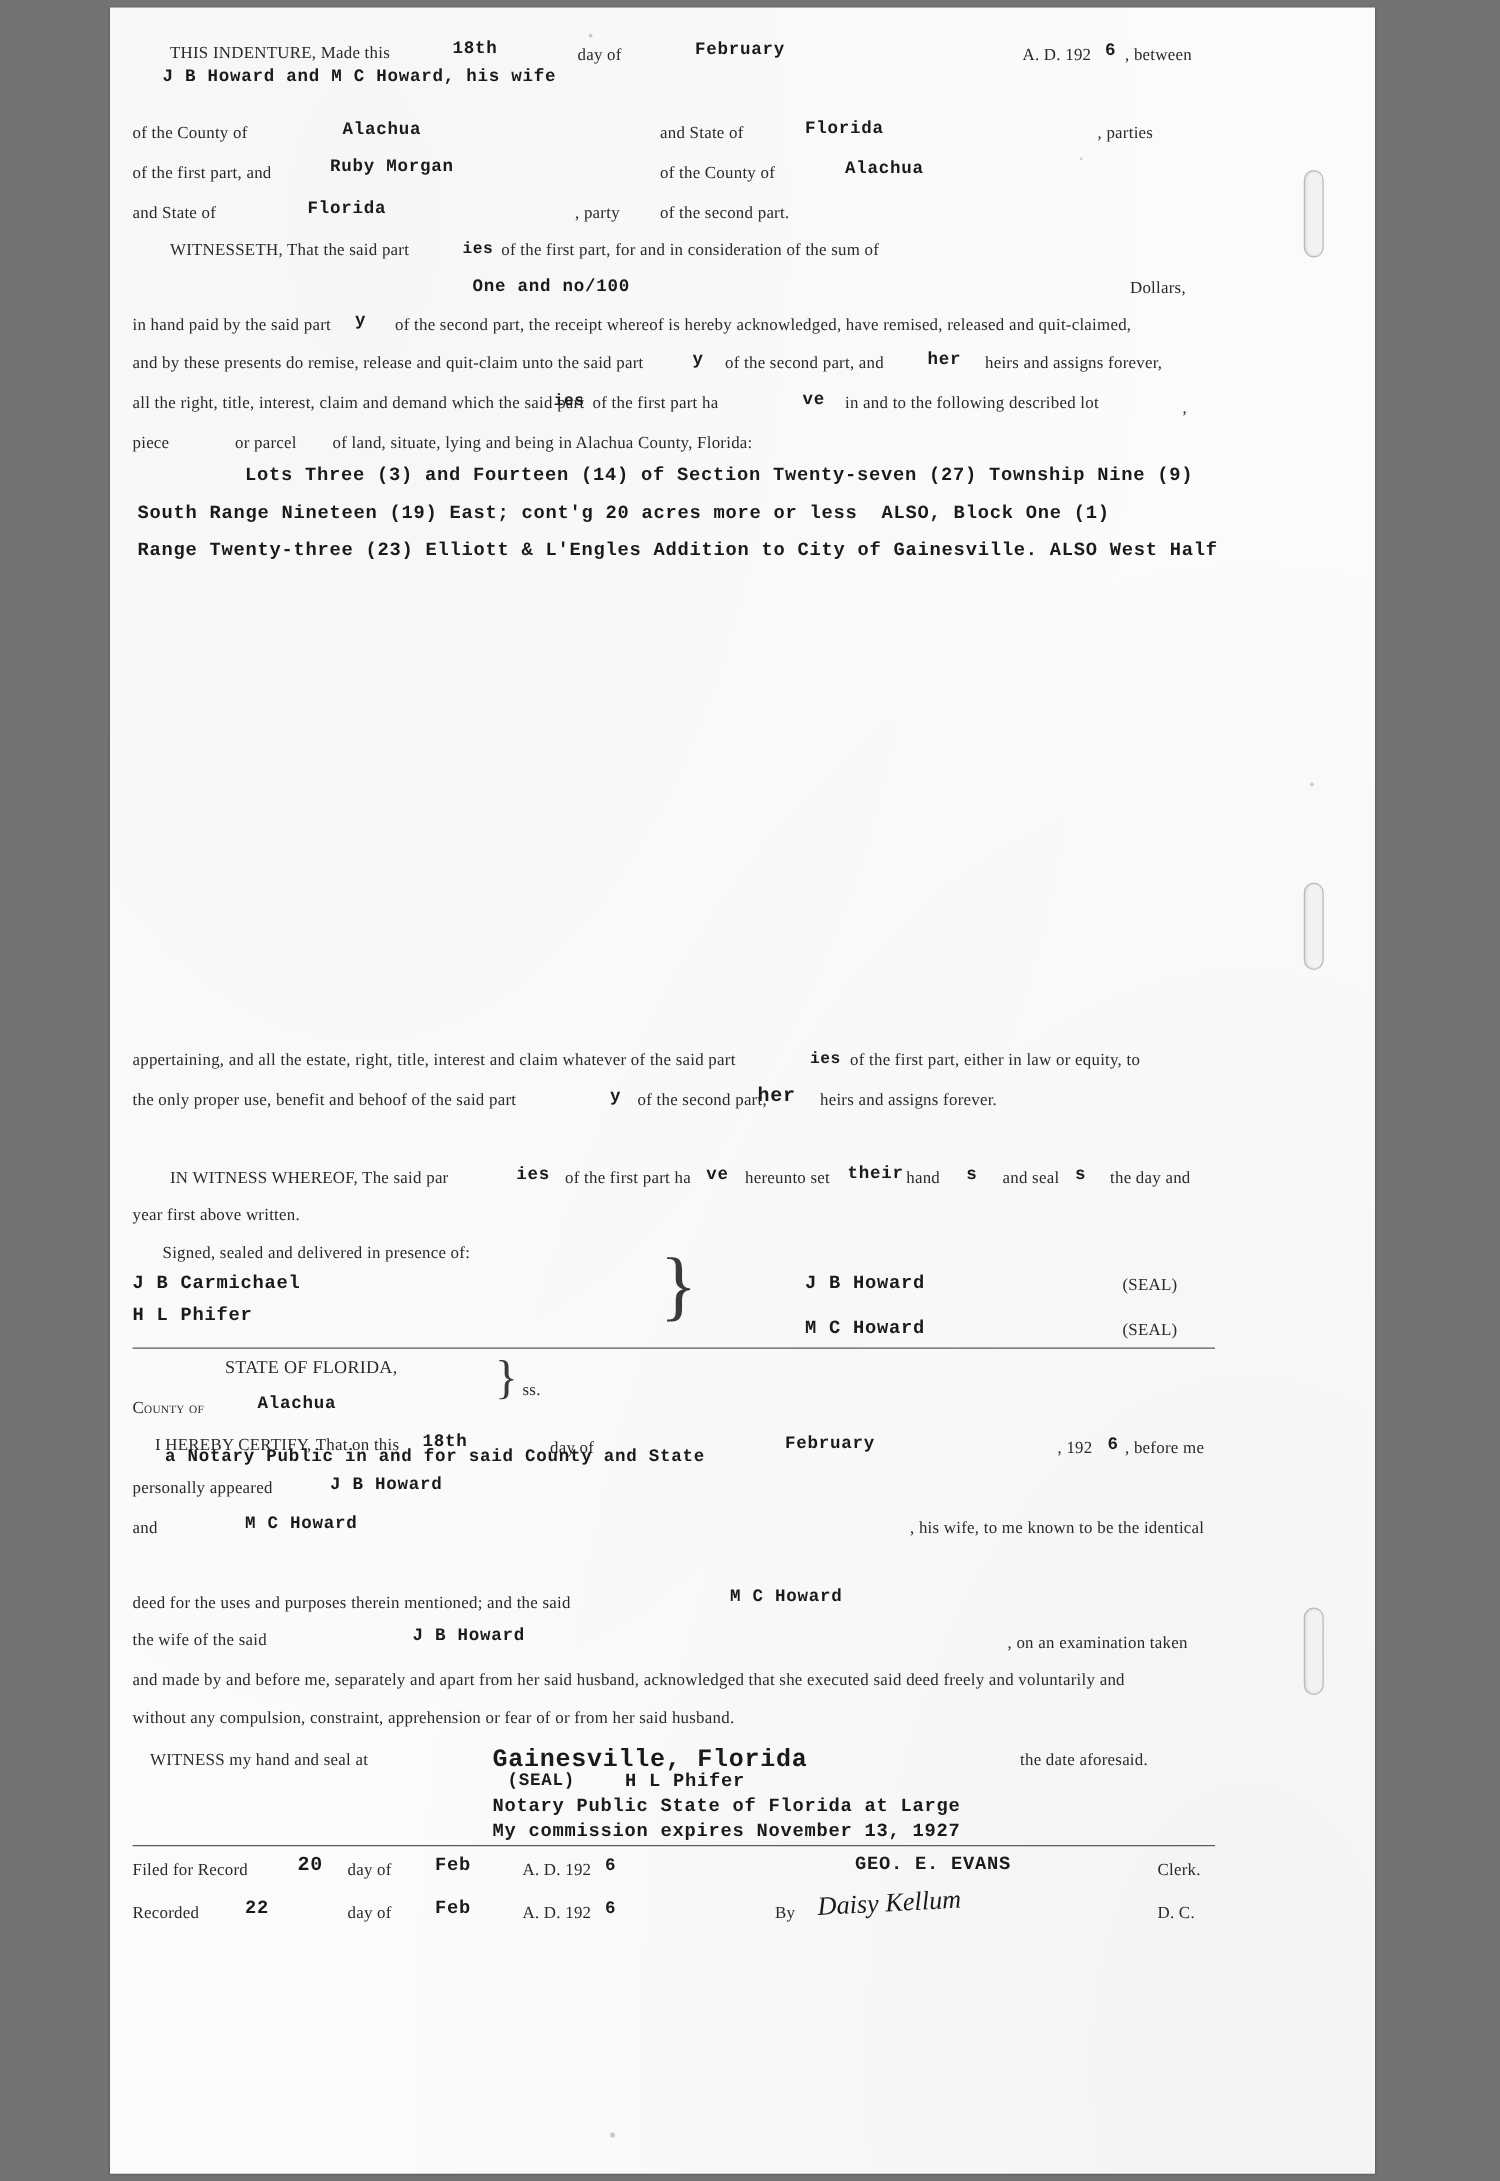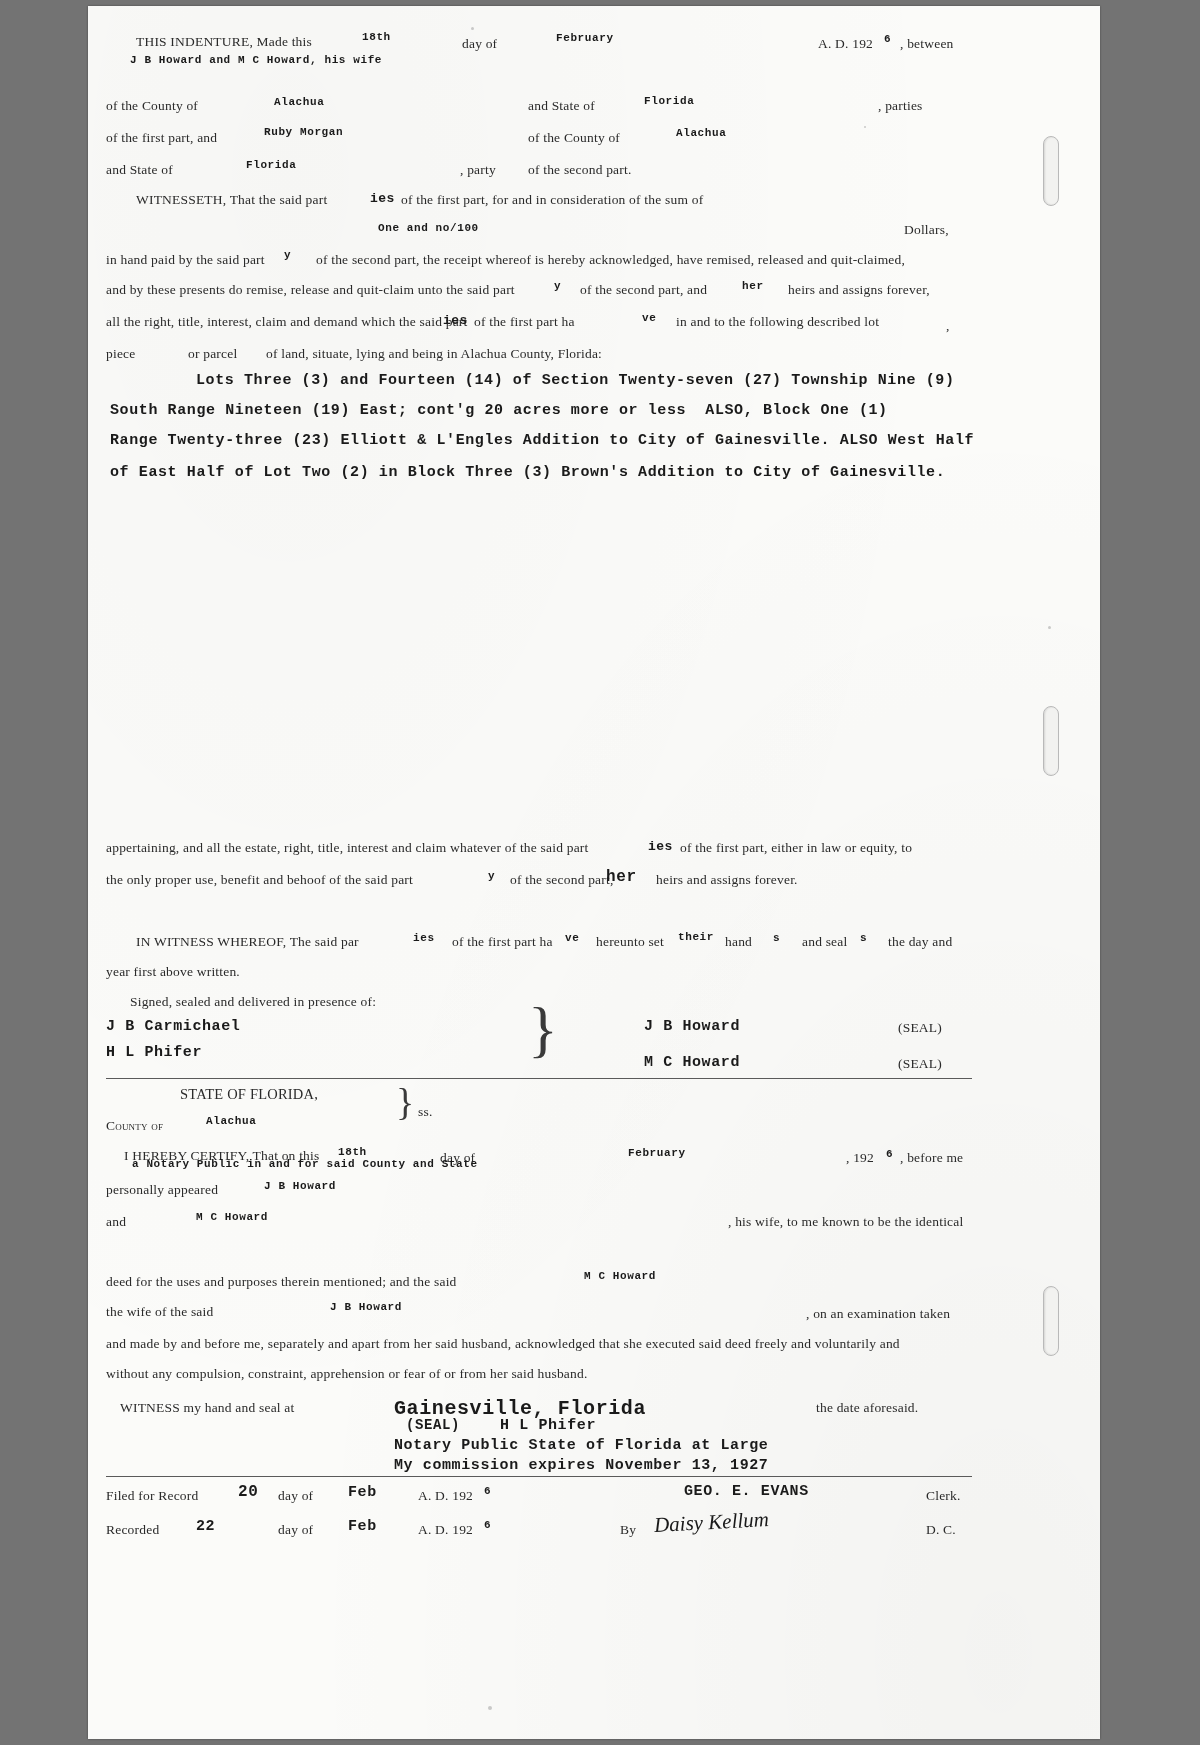--- a/index.html
+++ b/index.html
@@ -60,21 +60,21 @@
     position: absolute;
     font-family: "Liberation Serif", serif;
     font-size: 13.5px;
     color: #2a2a2a;
     white-space: pre;
     letter-spacing: 0.2px;
   }
   .tw {        
     position: absolute;
     font-family: "Liberation Mono", monospace;
-    font-size: 11px;
+    font-size: 14px;
     color: #1a1a1a;
     white-space: pre;
     letter-spacing: 0.6px;
     font-weight: 600;
   }
   .tw.sm { font-size: 13px; letter-spacing: 0.4px; }
   .rule {
     position: absolute;
     height: 1px;
     background: #5a5a5a;
@@ -167,21 +167,20 @@
       <span class="pr" style="left:588px; top:308px;">in and to the following described lot</span>
       <span class="pr" style="left:858px; top:312px;">,</span>
 
       <span class="pr" style="left:18px; top:340px;">piece</span>
       <span class="pr" style="left:100px; top:340px;">or parcel</span>
       <span class="pr" style="left:178px; top:340px;">of land, situate, lying and being in Alachua County, Florida:</span>
 
       <span class="tw" style="left:108px; top:366px; font-size:15px;">Lots Three (3) and Fourteen (14) of Section Twenty-seven (27) Township Nine (9)</span>
       <span class="tw" style="left:22px; top:396px; font-size:15px;">South Range Nineteen (19) East; cont'g 20 acres more or less  ALSO, Block One (1)</span>
       <span class="tw" style="left:22px; top:426px; font-size:15px;">Range Twenty-three (23) Elliott &amp; L'Engles Addition to City of Gainesville. ALSO West Half</span>
-      <span class="tw" style="left:22px; top:458px; font-size:15px;">of East Half of Lot Two (2) in Block Three (3) Brown's Addition to City of Gainesville.</span>
 
       <span class="pr" style="left:18px; top:834px;">appertaining, and all the estate, right, title, interest and claim whatever of the said part</span>
       <span class="tw sm" style="left:560px; top:833px;">ies</span>
       <span class="pr" style="left:592px; top:834px;">of the first part, either in law or equity, to</span>
       <span class="pr" style="left:18px; top:866px;">the only proper use, benefit and behoof of the said part</span>
       <span class="tw" style="left:400px; top:864px;">y</span>
       <span class="pr" style="left:422px; top:866px;">of the second part,</span>
       <span class="tw" style="left:518px; top:862px; font-size:16px;">her</span>
       <span class="pr" style="left:568px; top:866px;">heirs and assigns forever.</span>
 

